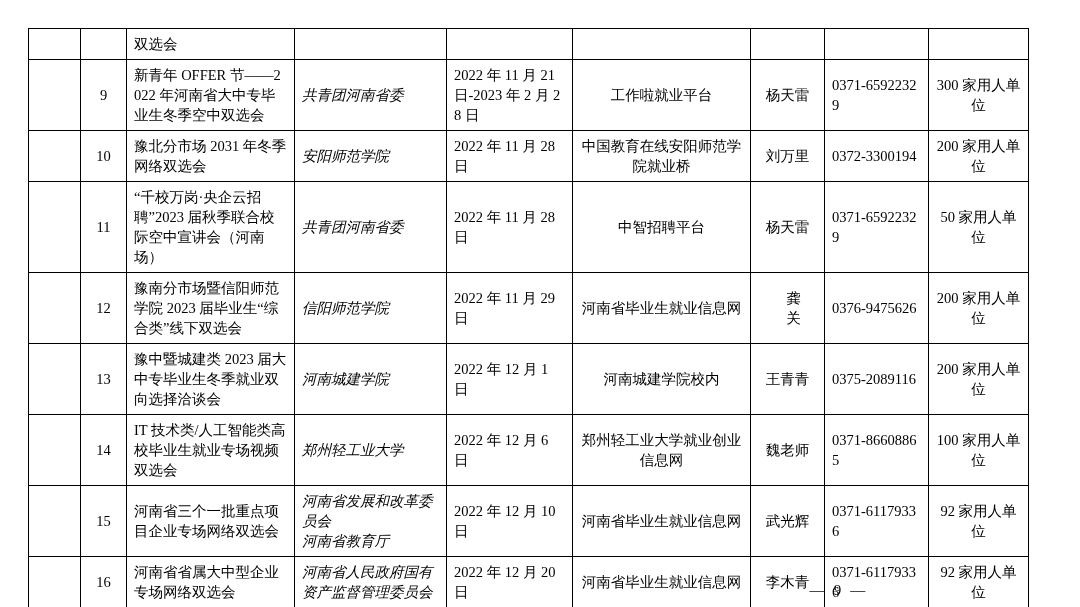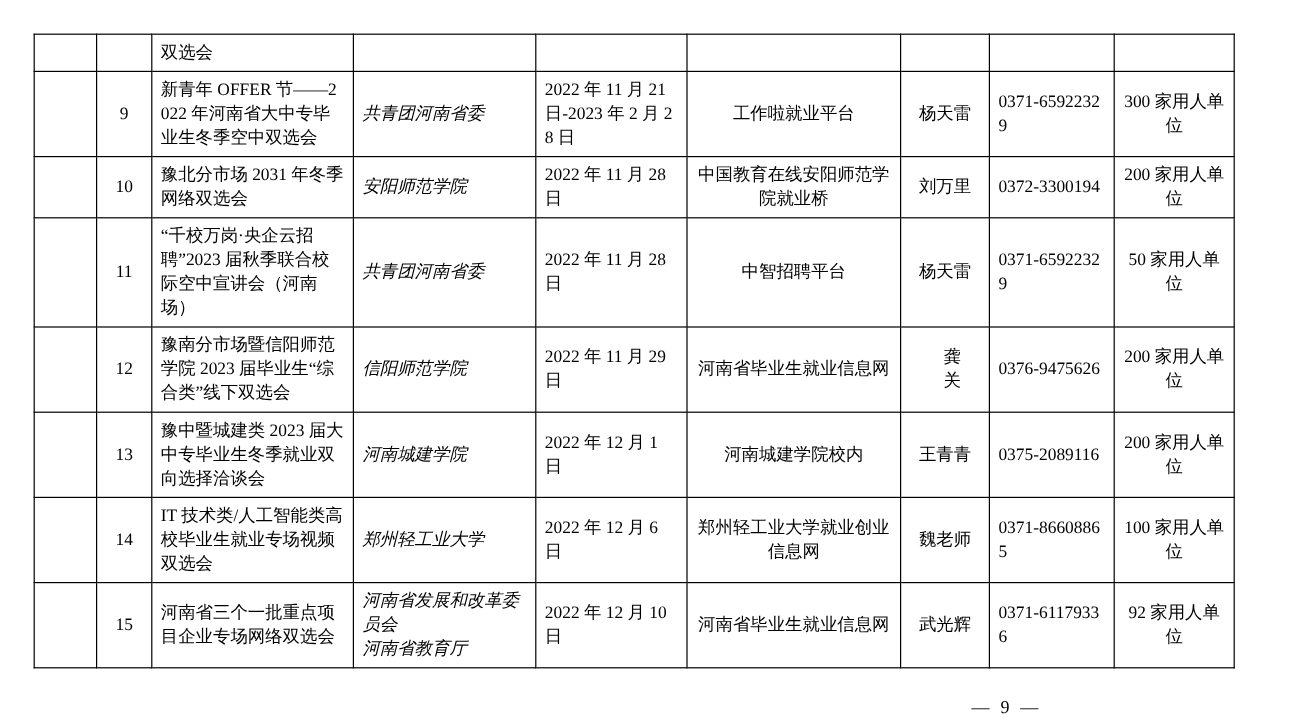--- a/index.html
+++ b/index.html
@@ -182,18 +182,29 @@
             <div>河南省教育厅</div>
           </span>
         </td>
         <td class="date">2022 年 12 月 10 日</td>
         <td class="place">河南省毕业生就业信息网</td>
         <td class="person">武光辉</td>
         <td class="phone">0371-61179336</td>
         <td class="count">92 家用人单位</td>
       </tr>
 
+      <tr>
+        <td class="blank"></td>
+        <td class="idx">16</td>
+        <td class="name">河南省省属大中型企业专场网络双选会</td>
+        <td class="org">河南省人民政府国有资产监督管理委员会</td>
+        <td class="date">2022 年 12 月 20 日</td>
+        <td class="place">河南省毕业生就业信息网</td>
+        <td class="person">李木青</td>
+        <td class="phone">0371-61179336</td>
+        <td class="count">92 家用人单位</td>
+      </tr>
     </tbody>
   </table>
 
   <div class="footer">— 9 —</div>
 
 </div>
 
 </body></html>

